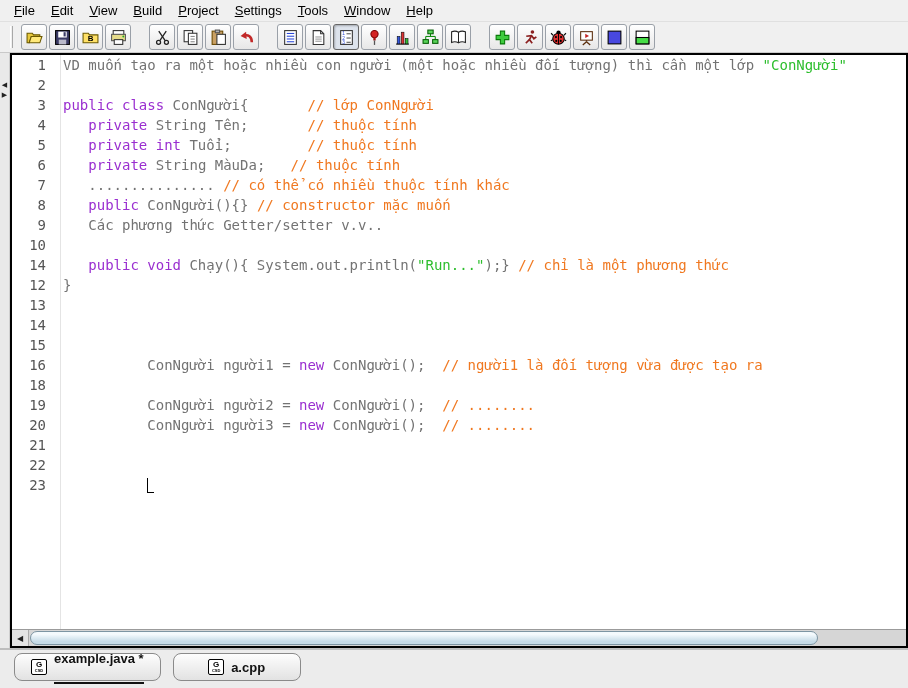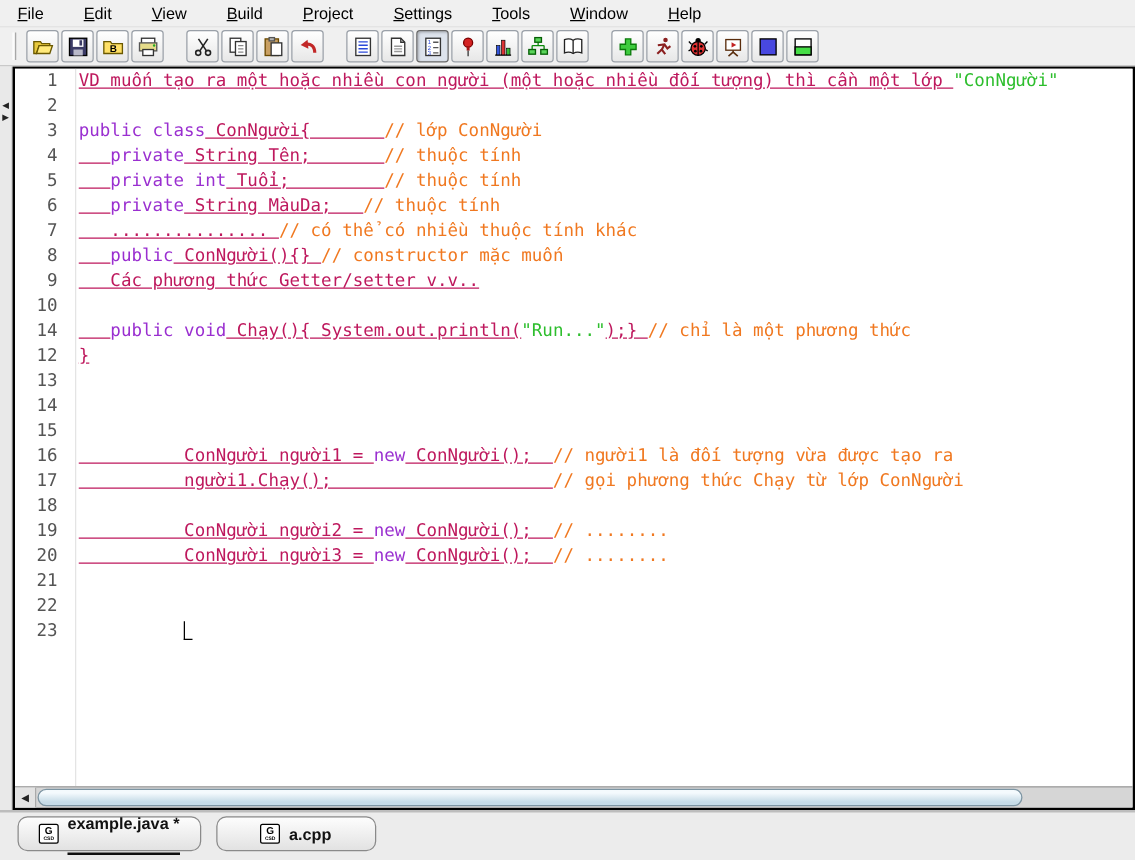--- a/index.html
+++ b/index.html
@@ -2,21 +2,21 @@
 <html style="--kw: #9a2fd0; --cm: #f07820; --st: #2dbe2d;"><head>
 <meta charset="utf-8">
 <style>
   * { margin:0; padding:0; box-sizing:border-box; }
   html,body { width:908px; height:688px; }
   body { font-family:"Liberation Sans", sans-serif; background:#ececec; }
   #app { position:relative; width:908px; height:688px; overflow:hidden; background:#ececec; }
 
   
   .menubar { height:22px; display:flex; align-items:center; padding-left:6px;
-             background:#f0f0f0; border-bottom:1px solid #e0e0e0;gap:16px; }
+             background:#f0f0f0; border-bottom:1px solid #e0e0e0; }
   .menu-item { font-size:13px; color:#000; padding:2px 8px; cursor:default; }
   .menu-item u { text-decoration:underline; }
 
   
   .toolbar { height:31px; display:flex; align-items:center; gap:2px; padding-left:10px;
              background:#f0f0f0; border-bottom:1px solid #c9c9c9; position:relative; }
   .tb-grip { width:3px; height:22px; border-left:1px solid #fff; border-right:1px solid #a8a8a8;
              margin-right:6px; }
   .tb-btn { width:26px; height:26px; display:flex; align-items:center; justify-content:center;
             border:1px solid #9aa0a8; border-radius:3px;
@@ -31,21 +31,21 @@
               display:flex; flex-direction:column; align-items:center; padding-top:28px; gap:2px; }
   .split-arrow { font-size:7px; line-height:8px; color:#222; cursor:pointer; }
 
   .frame { flex:1; border:2px solid #000; display:flex; flex-direction:column; background:#fff; min-width:0; }
   .editor { flex:1; position:relative; overflow:hidden; background:#fff;
             font-family:"DejaVu Sans Mono","Liberation Mono",monospace; font-size:14px; line-height:20px; }
   .gutter-sep { position:absolute; left:48px; top:0; bottom:0; width:1px; background:#e4e4e4; }
   .line { display:flex; height:20px; white-space:pre; }
   .ln { width:42px; flex:0 0 42px; text-align:right; padding-right:8px; color:#555; }
   .code { padding-left:9px; white-space:pre; }
-  .tk-p { color:#be185d;text-decoration:underline; }
+  .tk-p { color:#737373; }
   .tk-k { color:var(--kw,#9933cc); }
   .tk-c { color:var(--cm,#f07820); }
   .tk-s { color:var(--st,#2dbe2d); }
   .caret { display:inline-block; width:7px; height:15px; border-left:1.5px solid #000;
            border-bottom:1.5px solid #000; vertical-align:-3px; }
 
   
   .hscroll { height:17px; background:#d6d6d6; border-top:1px solid #9b9b9b; position:relative; }
   .hs-arrow { position:absolute; left:0; top:0; width:17px; height:16px; background:#e3e3e3;
               border-right:1px solid #aaa; display:flex; align-items:center; justify-content:center;
@@ -293,21 +293,20 @@
             <div class="line"><span class="ln">7</span><span class="code"><span class="tk-p">   ............... </span><span class="tk-c">// có thể có nhiều thuộc tính khác</span></span></div>
             <div class="line"><span class="ln">8</span><span class="code"><span class="tk-p">   </span><span class="tk-k">public</span><span class="tk-p"> ConNgười(){} </span><span class="tk-c">// constructor mặc muốn</span></span></div>
             <div class="line"><span class="ln">9</span><span class="code"><span class="tk-p">   Các phương thức Getter/setter v.v..</span></span></div>
             <div class="line"><span class="ln">10</span><span class="code"></span></div>
             <div class="line"><span class="ln">14</span><span class="code"><span class="tk-p">   </span><span class="tk-k">public void</span><span class="tk-p"> Chạy(){ System.out.println(</span><span class="tk-s">"Run..."</span><span class="tk-p">);} </span><span class="tk-c">// chỉ là một phương thức</span></span></div>
             <div class="line"><span class="ln">12</span><span class="code"><span class="tk-p">}</span></span></div>
             <div class="line"><span class="ln">13</span><span class="code"></span></div>
             <div class="line"><span class="ln">14</span><span class="code"></span></div>
             <div class="line"><span class="ln">15</span></div>
             <div class="line"><span class="ln">16</span><span class="code"><span class="tk-p">          ConNgười người1 = </span><span class="tk-k">new</span><span class="tk-p"> ConNgười();  </span><span class="tk-c">// người1 là đối tượng vừa được tạo ra</span></span></div>
-            <div class="line"><span class="ln">17</span><span class="code"><span class="tk-p">          người1.Chạy();                     </span><span class="tk-c">// gọi phương thức Chạy từ lớp ConNgười</span></span></div>
             <div class="line"><span class="ln">18</span><span class="code"></span></div>
             <div class="line"><span class="ln">19</span><span class="code"><span class="tk-p">          ConNgười người2 = </span><span class="tk-k">new</span><span class="tk-p"> ConNgười();  </span><span class="tk-c">// ........</span></span></div>
             <div class="line"><span class="ln">20</span><span class="code"><span class="tk-p">          ConNgười người3 = </span><span class="tk-k">new</span><span class="tk-p"> ConNgười();  </span><span class="tk-c">// ........</span></span></div>
             <div class="line"><span class="ln">21</span><span class="code"></span></div>
             <div class="line"><span class="ln">22</span><span class="code"></span></div>
             <div class="line"><span class="ln">23</span><span class="code">          <span class="caret"></span></span></div>
           </div>
       </div>
       <div class="hscroll">
         <div class="hs-arrow">◀</div>

